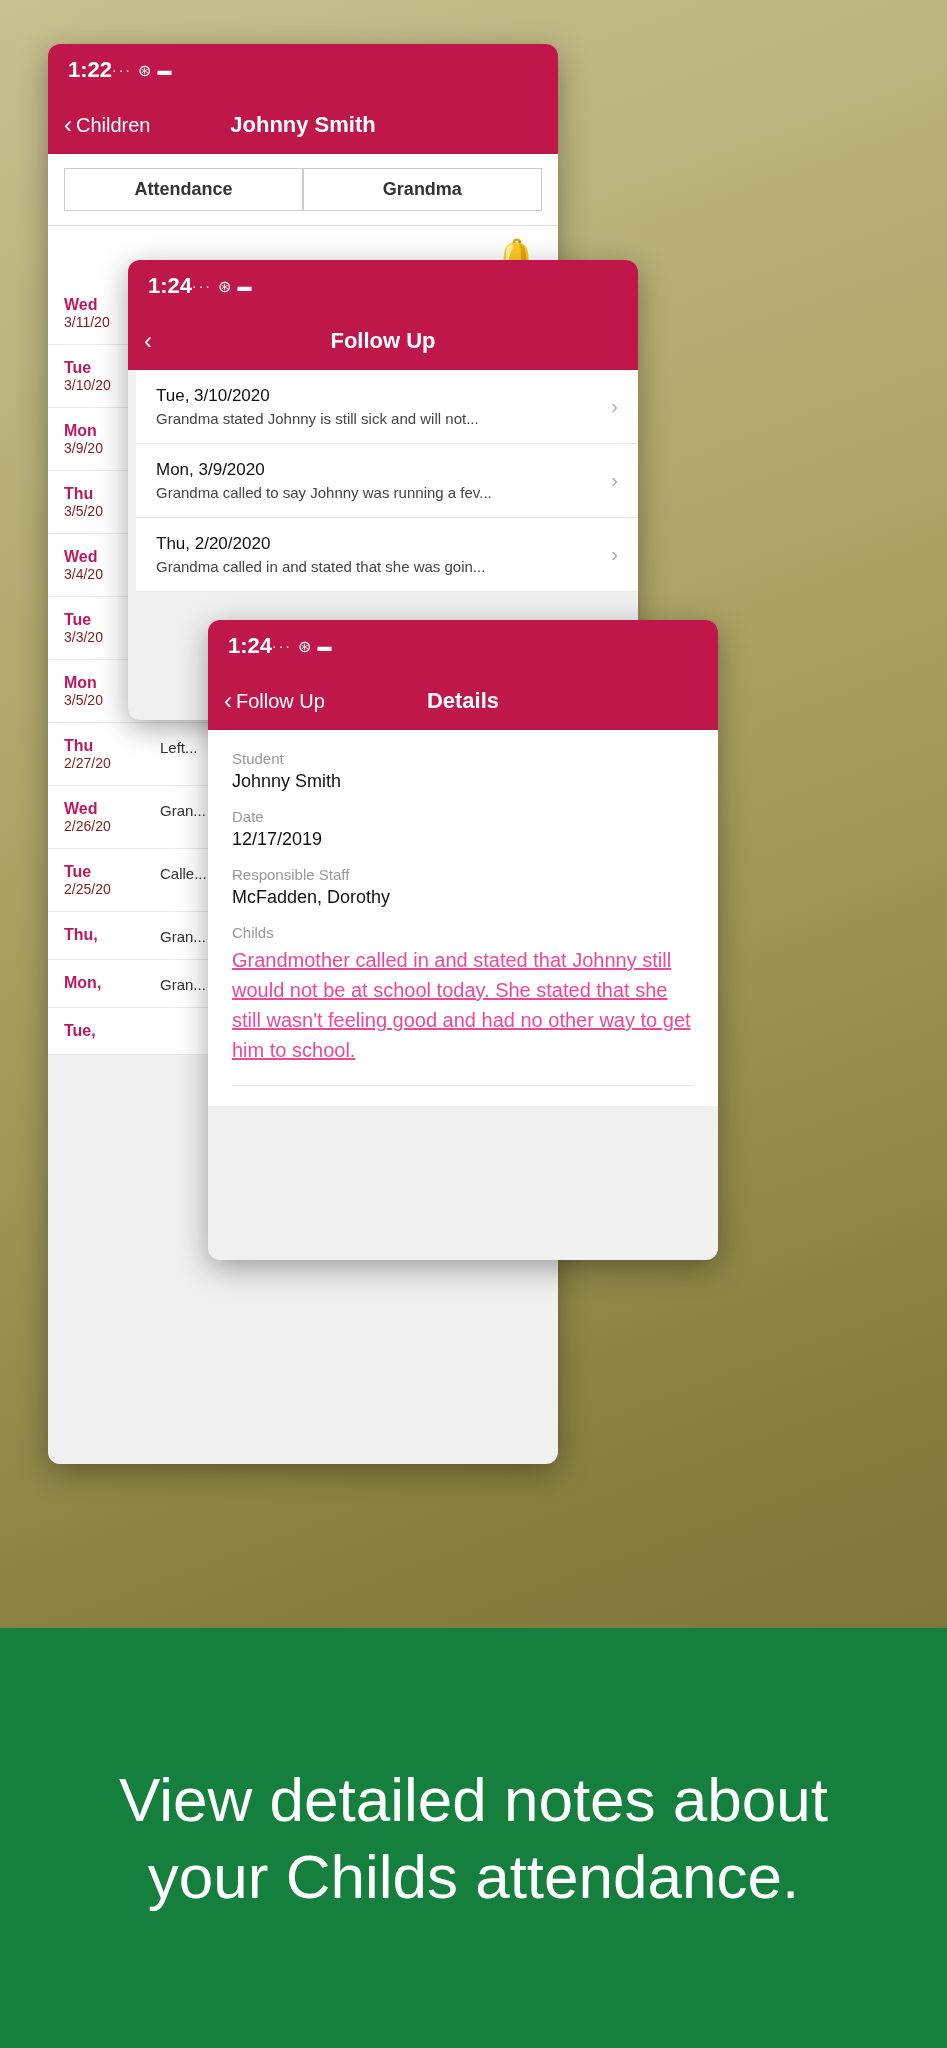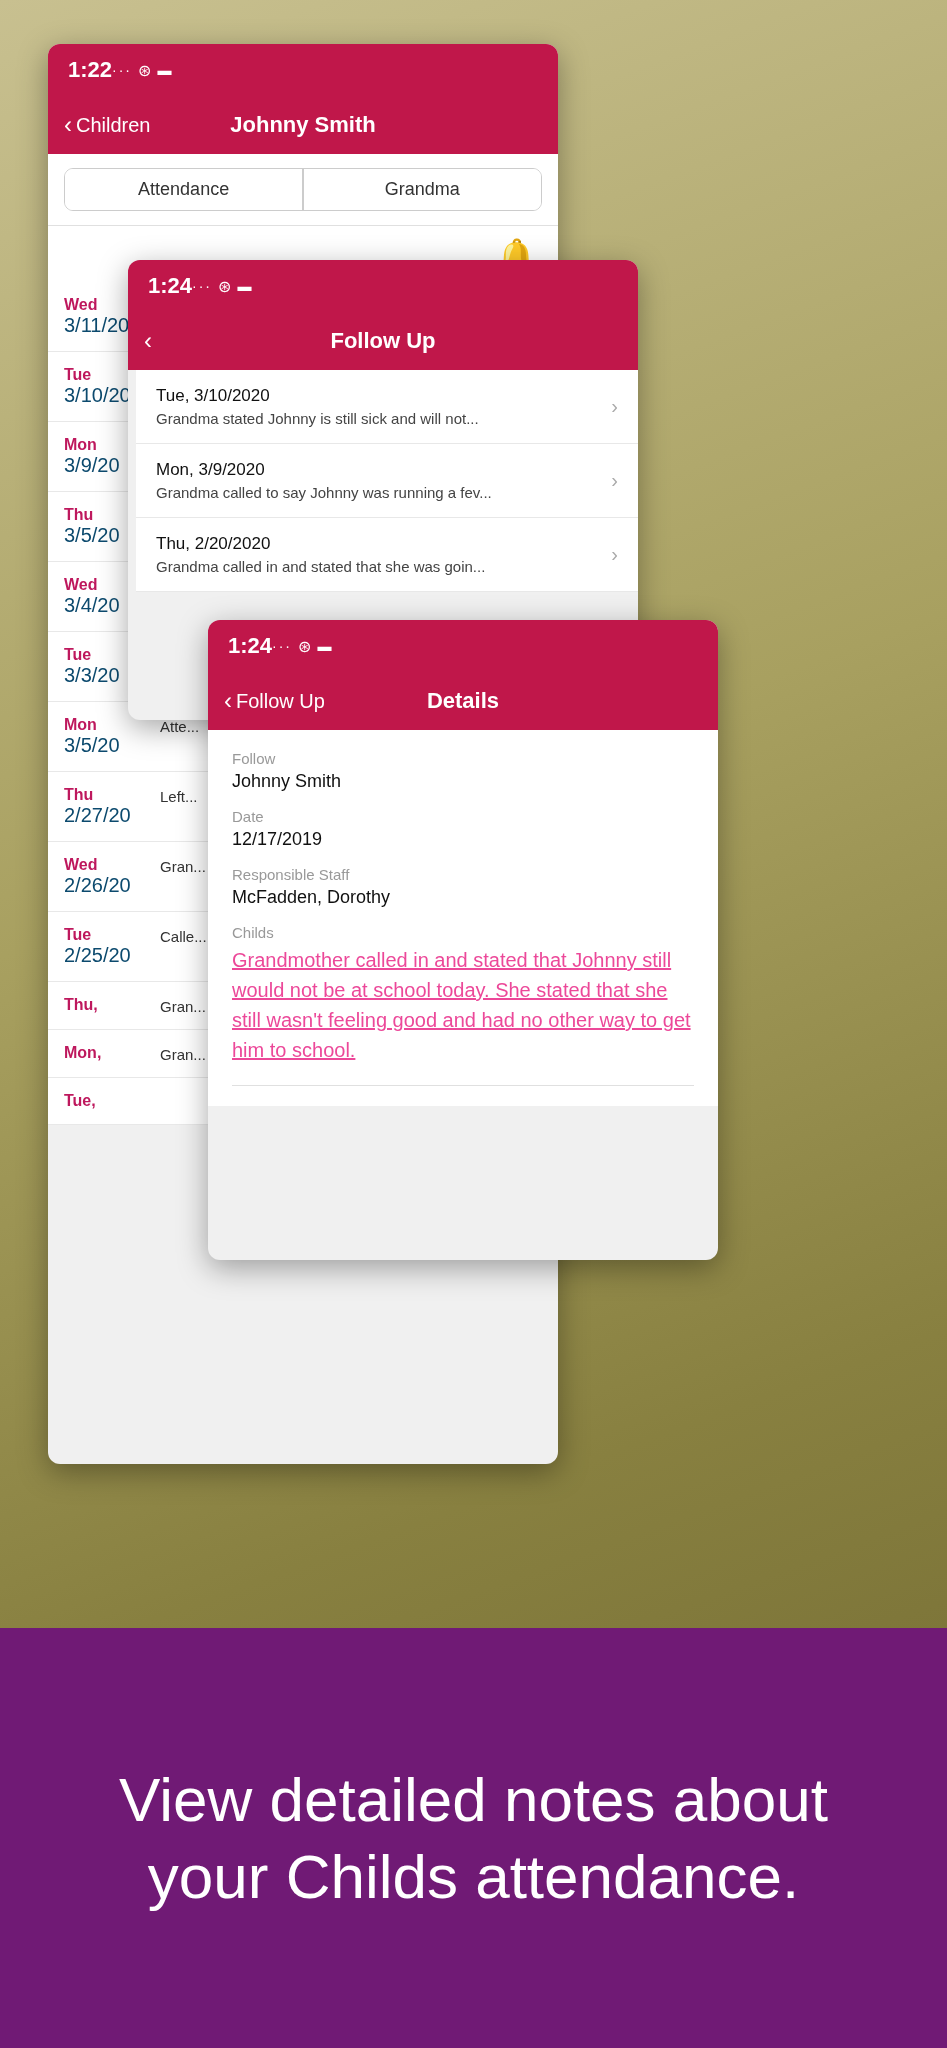--- a/index.html
+++ b/index.html
@@ -12,21 +12,21 @@
       overflow: hidden;
     }
 
     
     .bottom-banner {
       position: absolute;
       bottom: 0;
       left: 0;
       width: 100%;
       height: 420px;
-      background-color: #701a75;
+      background-color: #15803d;
       display: flex;
       align-items: center;
       padding: 40px 60px;
     }
     .bottom-banner-text {
       color: white;
       font-size: 62px;
       font-weight: 500;
       text-align: center;
       line-height: 1.25;
@@ -105,22 +105,23 @@
 
     
     .tab-bar {
       background: white;
       padding: 14px 16px;
       border-bottom: 1px solid #e0e0e0;
     }
     .tab-group {
       display: flex;
       border: 1.5px solid #ccc;
-      border-radius: 9px;
+      border-radius: 0;
       overflow: hidden;
+      font-weight: bold;
     }
     .tab-item {
       flex: 1;
       text-align: center;
       padding: 10px;
       font-size: 18px;
       background: white;
       color: #333;
     }
     .tab-item.active {
@@ -156,22 +157,22 @@
     }
     .att-date {
       min-width: 80px;
     }
     .att-day {
       font-size: 16px;
       font-weight: 600;
       color: #be185d;
     }
     .att-mday {
-      font-size: 20px;
-      color: #0c4a6e;
+      font-size: 14px;
+      color: #7f1d1d;
     }
     .att-note {
       font-size: 15px;
       color: #333;
       flex: 1;
       padding-top: 2px;
     }
 
     
     .screen2 {
@@ -430,21 +431,21 @@
 
   <div class="nav-bar">
     <div class="nav-back">
       <span class="nav-back-arrow">‹</span>
       <span class="nav-back-label">Follow Up</span>
     </div>
     <span class="nav-title">Details</span>
   </div>
 
   <div class="details-body">
-    <div class="detail-label">Follow</div>
+    <div class="detail-label">Student</div>
     <div class="detail-value">Johnny Smith</div>
 
     <div class="detail-label">Date</div>
     <div class="detail-value">12/17/2019</div>
 
     <div class="detail-label">Responsible Staff</div>
     <div class="detail-value">McFadden, Dorothy</div>
 
     <div class="detail-label">Childs</div>
     <div class="detail-value" style="font-size:20px; line-height:1.5; color:#ec4899;text-decoration:underline;">Grandmother called in and stated that Johnny still would not be at school today. She stated that she still wasn't feeling good and had no other way to get him to school.</div>

